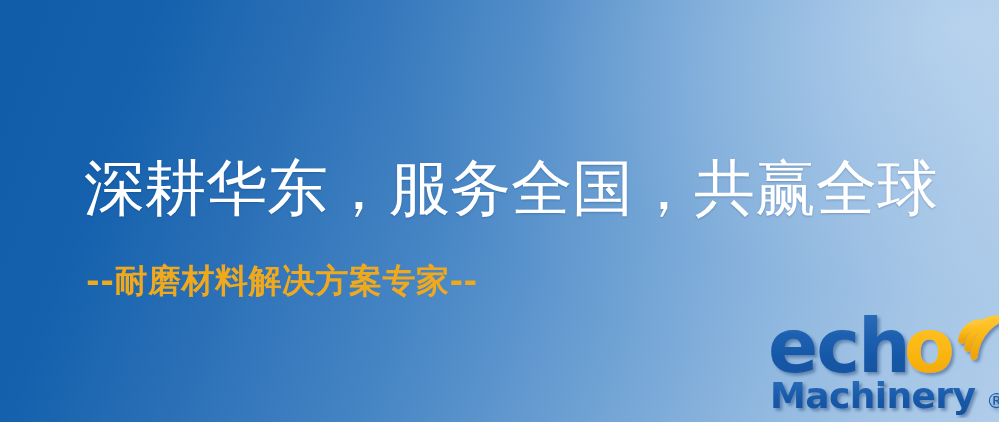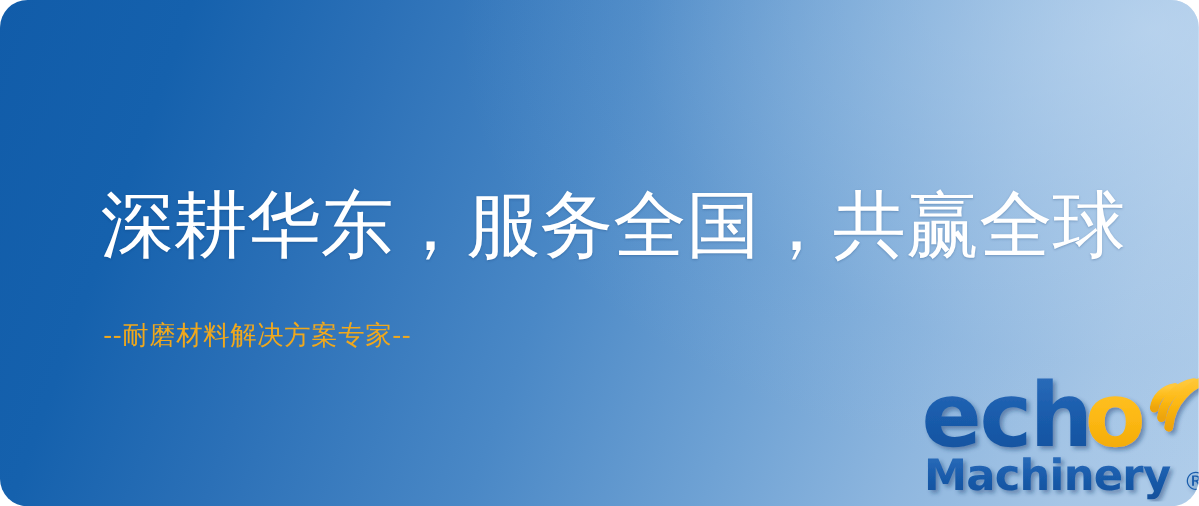--- a/index.html
+++ b/index.html
@@ -18,21 +18,20 @@
     background:
       linear-gradient(110deg,
         #115ca9 0%,
         #1561ad 14%,
         #2b70b7 28%,
         #4a88c6 47%,
         #6fa2d4 64%,
         #8fb7df 78%,
         #a6c6e6 90%,
         #b0cdea 100%);
-    border-radius: 23px;
   }
 
   
   #banner::after {
     content: "";
     position: absolute;
     inset: 0;
     background: radial-gradient(ellipse 78% 120% at 96% 6%,
                 rgba(205,225,245,0.55) 0%,
                 rgba(190,215,240,0.30) 32%,
@@ -58,23 +57,23 @@
     z-index: 3;
   }
 
   
   .subtitle {
     position: absolute;
     left: 86px;
     top: 265px;
     margin: 0;
     font-family: "DejaVu Serif", "Liberation Serif", serif;
-    font-size: 22px;
+    font-size: 33px;
     line-height: 32px;
-    font-weight: 400;
+    font-weight: 700;
     color: #f0a81c;
     letter-spacing: 0.5px;
     white-space: nowrap;
     z-index: 3;
   }
 
   
   .logo {
     position: absolute;
     left: 744px;

